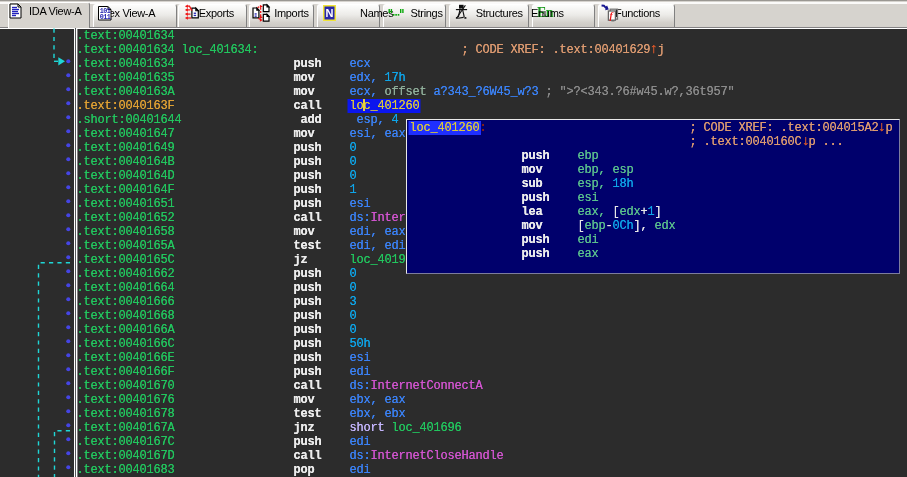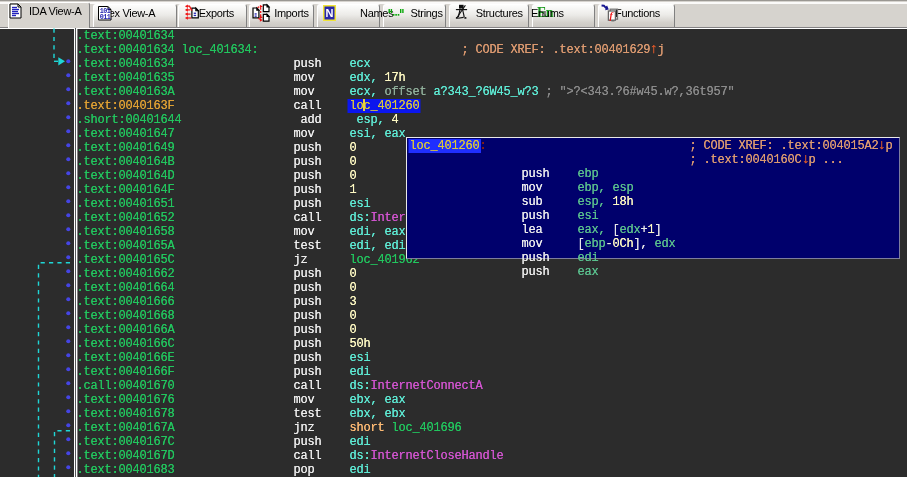--- a/index.html
+++ b/index.html
@@ -13,35 +13,35 @@
 .tabtxt.att{top:5.7px}
 .ic{position:absolute;z-index:4}
 #content{position:absolute;left:0;top:29px;width:907px;height:448px;background:#2c2c2c}
 #gut{position:absolute;left:0;top:28px;z-index:2}
 pre{font-family:"Liberation Mono",monospace;font-size:12px;line-height:14px;letter-spacing:-0.203px;text-shadow:0 0 0.45px currentColor}
 #code{position:absolute;left:76.5px;top:28.6px;z-index:1;color:#ccc}
 i{font-style:normal}
 .addr{color:#22c55e}
 .addrsel{color:#dfa033}
 .label{color:#22c55e}
-.mnem{color:#ececec;font-weight:normal}
-.reg{color:#5eead4}
-.num{color:#fef9c3}
+.mnem{color:#ececec;font-weight:bold}
+.reg{color:#3b82f6}
+.num{color:#0ea5e9}
 .gray{color:#8b8b8b}
-.gray2{color:#fdba74}
+.gray2{color:#c4b5fd}
 .peach{color:#dc9a70}
 .arrow{color:#d4562a;font-weight:bold;display:inline-block;width:7px;transform:scale(1.35,1.15);transform-origin:50% 62%}
 .api{color:#d054ce}
 .offs{color:#8fae9a}
 .white{color:#e8e8e8}
 .dred{color:#8b2015}
 .hl{color:#d9c63c;background:#0b16ee;box-shadow:-1.5px 0 0 #0b16ee,1.5px 0 0 #0b16ee}
 .phl{color:#d9c63c;background:#1f2fff;box-shadow:-1.5px 0 0 #1f2fff,1px 0 0 #1f2fff}
 #cursor{position:absolute;left:363.2px;top:99.4px;width:1.6px;height:12px;background:#e8d23c;z-index:2}
-#popup{position:absolute;left:406px;top:137px;width:494px;height:122px;background:#00006c;border:1px solid;border-color:#e9e9e9 #7d7d9d #7d7d9d #e9e9e9;z-index:5}
+#popup{position:absolute;left:406px;top:119px;width:494px;height:155px;background:#00006c;border:1px solid;border-color:#e9e9e9 #7d7d9d #7d7d9d #e9e9e9;z-index:5}
 #popup pre{position:absolute;left:2.6px;top:0.9px}
 #popup .reg{color:#5abf8d}
 </style></head>
 <body>
 <div id="app">
 <div id="content"></div>
 <div id="grayline"></div>
 <div id="whiteline"></div>
 <div id="bar">
       <div id="barhl"></div>
@@ -220,21 +220,21 @@
 <i class="addr">.text:0040165A</i>                 <i class="mnem">test</i>    <i class="reg">edi, edi</i>
 <i class="addr">.text:0040165C</i>                 <i class="mnem">jz</i>      <i class="label">loc_401962</i>
 <i class="addr">.text:00401662</i>                 <i class="mnem">push</i>    <i class="num">0</i>
 <i class="addr">.text:00401664</i>                 <i class="mnem">push</i>    <i class="num">0</i>
 <i class="addr">.text:00401666</i>                 <i class="mnem">push</i>    <i class="num">3</i>
 <i class="addr">.text:00401668</i>                 <i class="mnem">push</i>    <i class="num">0</i>
 <i class="addr">.text:0040166A</i>                 <i class="mnem">push</i>    <i class="num">0</i>
 <i class="addr">.text:0040166C</i>                 <i class="mnem">push</i>    <i class="num">50h</i>
 <i class="addr">.text:0040166E</i>                 <i class="mnem">push</i>    <i class="reg">esi</i>
 <i class="addr">.text:0040166F</i>                 <i class="mnem">push</i>    <i class="reg">edi</i>
-<i class="addr">.call:00401670</i>                 <i class="mnem">call</i>    <i class="reg">ds:</i><i class="api">InternetConnectA</i>
+<i class="addr">.text:00401670</i>                 <i class="mnem">call</i>    <i class="reg">ds:</i><i class="api">InternetConnectA</i>
 <i class="addr">.text:00401676</i>                 <i class="mnem">mov</i>     <i class="reg">ebx, eax</i>
 <i class="addr">.text:00401678</i>                 <i class="mnem">test</i>    <i class="reg">ebx, ebx</i>
 <i class="addr">.text:0040167A</i>                 <i class="mnem">jnz</i>     <i class="gray2">short</i> <i class="label">loc_401696</i>
 <i class="addr">.text:0040167C</i>                 <i class="mnem">push</i>    <i class="reg">edi</i>
 <i class="addr">.text:0040167D</i>                 <i class="mnem">call</i>    <i class="reg">ds:</i><i class="api">InternetCloseHandle</i>
 <i class="addr">.text:00401683</i>                 <i class="mnem">pop</i>     <i class="reg">edi</i></pre>
 <div id="cursor"></div>
 <div id="popup">
       <pre><i class="phl">loc_401260</i><i class="dred">:</i>                             <i class="peach">; CODE XREF: .text:004015A2</i><i class="arrow">↓</i><i class="peach">p</i>
                                         <i class="peach">; .text:0040160C</i><i class="arrow">↓</i><i class="peach">p ...</i>

